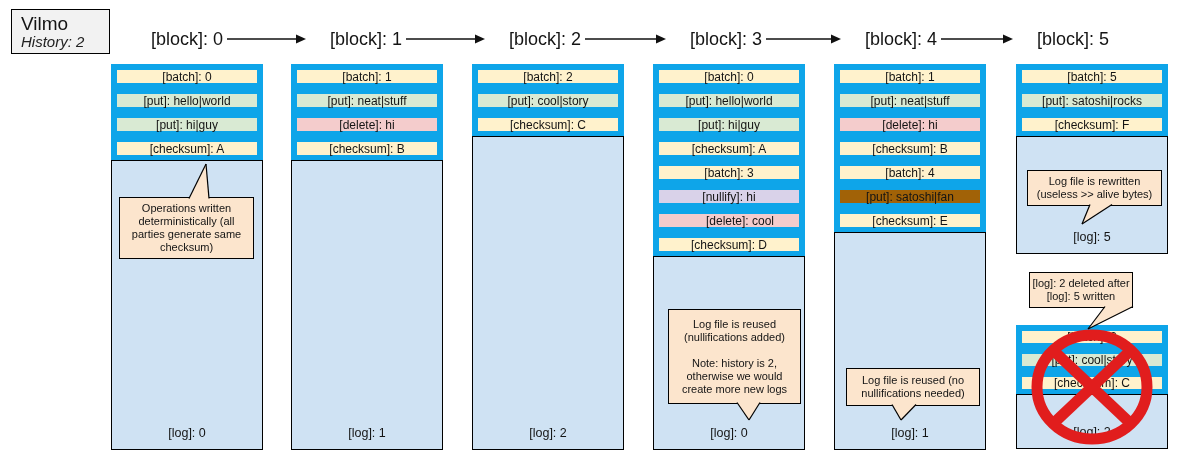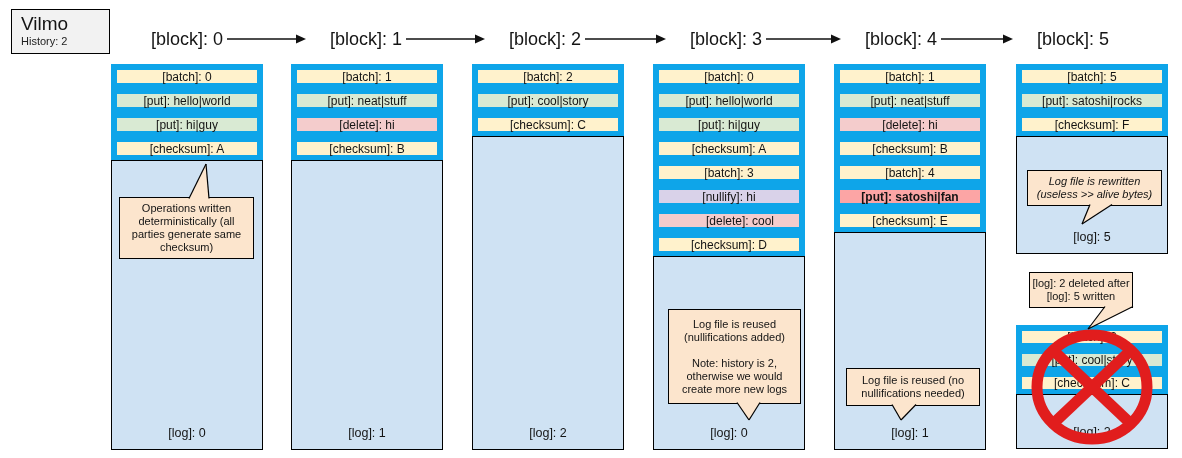--- a/index.html
+++ b/index.html
@@ -6,21 +6,21 @@
   #stage{
     position:relative;width:1182px;height:458px;background:#ffffff;overflow:hidden;
     font-family:"Liberation Sans","DejaVu Sans",sans-serif;color:#141414;
   }
   
   .app-panel{
     position:absolute;left:11px;top:9px;width:99px;height:45px;box-sizing:border-box;
     background:#f2f2f2;border:1.5px solid #000;padding:3px 0 0 9px;
   }
   .app-name{font-size:19px;line-height:22px;}
-  .app-history{font-size:11px;line-height:13px;color:#222;}
+  .app-history{font-size:15px;line-height:13px;color:#222;font-style:italic;}
   
   .block-header{
     position:absolute;top:29px;height:21px;line-height:21px;transform:translateX(-50%);
     font-size:18px;white-space:nowrap;
   }
   
   .block-column{
     position:absolute;display:flex;flex-direction:column;box-sizing:border-box;
   }
   .block-column > * + *{margin-top:-1px;}
@@ -100,21 +100,21 @@
       <div class="log-box grow" style="background: rgb(207, 226, 243);">
         <div class="log-label">[log]: 0</div>
       </div>
     </div>
     <div class="block-column" style="left: 834px; top: 64px; width: 152px; height: 386px;">
       <div class="cell" style="background: rgb(255, 242, 204);">[batch]: 1</div>
       <div class="cell" style="background: rgb(217, 234, 211);">[put]: neat|stuff</div>
       <div class="cell" style="background: rgb(244, 204, 204);">[delete]: hi</div>
       <div class="cell" style="background: rgb(255, 242, 204);">[checksum]: B</div>
       <div class="cell" style="background: rgb(255, 242, 204);">[batch]: 4</div>
-      <div class="cell" style="background: #fca5a5; font-weight: bold;">[put]: satoshi|fan</div>
+      <div class="cell" style="background: #a16207;">[put]: satoshi|fan</div>
       <div class="cell" style="background: rgb(255, 242, 204);">[checksum]: E</div>
       <div class="log-box grow" style="background: rgb(207, 226, 243);">
         <div class="log-label">[log]: 1</div>
       </div>
     </div>
     <div class="block-column" style="left: 1016px; top: 64px; width: 152px;">
       <div class="cell" style="background: rgb(255, 242, 204);">[batch]: 5</div>
       <div class="cell" style="background: rgb(217, 234, 211);">[put]: satoshi|rocks</div>
       <div class="cell" style="background: rgb(255, 242, 204);">[checksum]: F</div>
       <div class="log-box" style="background: rgb(207, 226, 243); height: 118px;">
@@ -140,21 +140,21 @@
       <div class="callout-line">(nullifications added)</div>
       <div class="callout-line"></div>
       <div class="callout-line">Note: history is 2,</div>
       <div class="callout-line">otherwise we would</div>
       <div class="callout-line">create more new logs</div>
     </div>
     <div class="callout" style="left: 846px; top: 368px; width: 134px; height: 38px; background: rgb(252, 229, 205);">
       <div class="callout-line">Log file is reused (no</div>
       <div class="callout-line">nullifications needed)</div>
     </div>
-    <div class="callout" style="left: 1027px; top: 170px; width: 135px; height: 36px; background: rgb(252, 229, 205); font-style: italic;">
+    <div class="callout" style="left: 1027px; top: 170px; width: 135px; height: 36px; background: rgb(252, 229, 205);">
       <div class="callout-line">Log file is rewritten</div>
       <div class="callout-line">(useless &gt;&gt; alive bytes)</div>
     </div>
     <div class="callout" style="left: 1029px; top: 272px; width: 104px; height: 36px; background: rgb(252, 229, 205);">
       <div class="callout-line">[log]: 2 deleted after</div>
       <div class="callout-line">[log]: 5 written</div>
     </div>
     <svg id="overlay" width="1182" height="458">
       <g>
         <line x1="227" y1="39" x2="298" y2="39" stroke="#111" stroke-width="1.6"></line>

